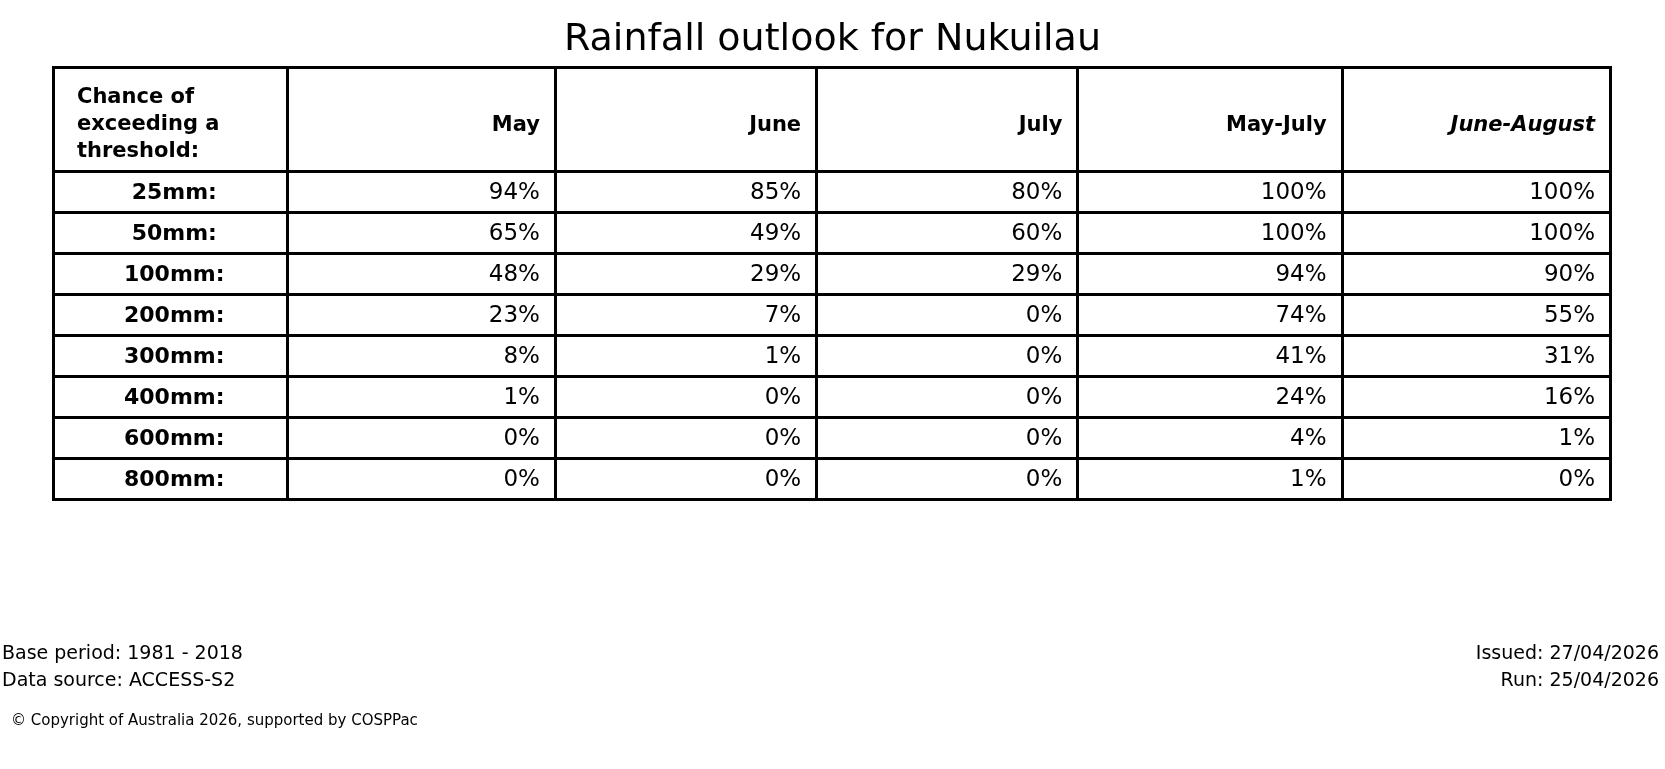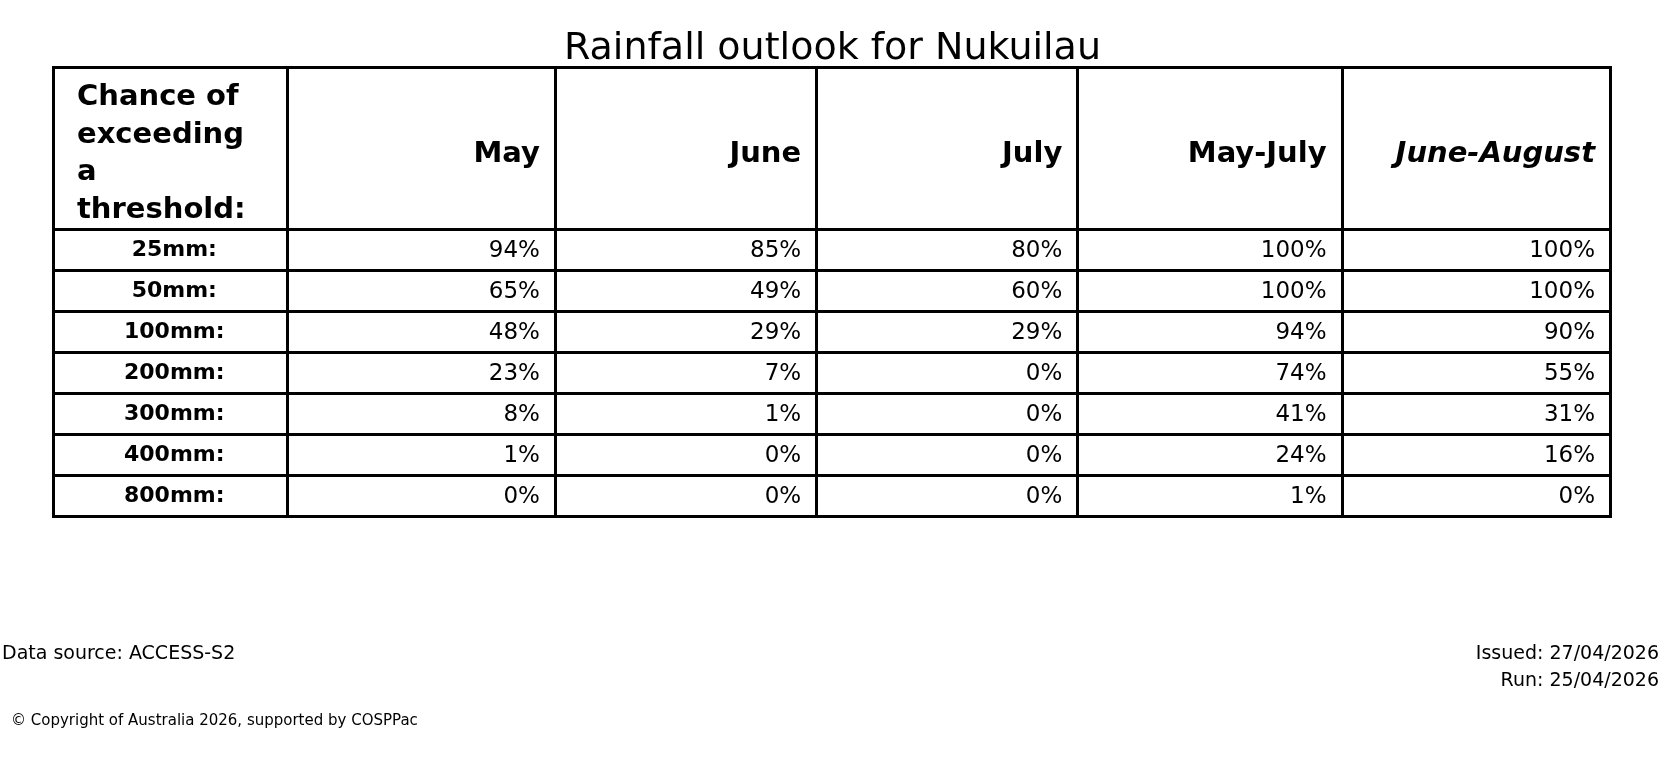--- a/index.html
+++ b/index.html
@@ -13,21 +13,21 @@
     font-family: "DejaVu Sans", sans-serif;
     color: #000000;
     position: relative;
     overflow: hidden;
   }
   #title {
     text-align: center;
     font-size: 38px;
     font-weight: normal;
     line-height: 1;
-    margin: 13px;
+    margin: 4px;
     padding-top: 14px;
     letter-spacing: 0px;
   }
   #table-wrap {
     position: absolute;
     left: 52px;
     top: 66px;
     width: 1560px;
   }
   table {
@@ -38,21 +38,21 @@
   }
   col.c0 { width: 228px; }
   col.c1 { width: 262px; }
   col.c2 { width: 255px; }
   col.c3 { width: 255px; }
   col.c4 { width: 258px; }
   col.c5 { width: 262px; }
 
   thead th {
     border: 3px solid #000;
-    font-size: 29px;
+    font-size: 21px;
     font-weight: bold;
     text-align: right;
     padding: 8px 14px 0 14px;
     vertical-align: middle;
     height: 104px;
     box-sizing: border-box;
   }
   thead th.first {
     text-align: left;
     line-height: 1.30;
@@ -174,33 +174,42 @@
       </tr>
       <tr>
         <td class="rowhead">400mm:</td>
         <td>1%</td>
         <td>0%</td>
         <td>0%</td>
         <td>24%</td>
         <td>16%</td>
       </tr>
       <tr>
+        <td class="rowhead">600mm:</td>
+        <td>0%</td>
+        <td>0%</td>
+        <td>0%</td>
+        <td>4%</td>
+        <td>1%</td>
+      </tr>
+      <tr>
         <td class="rowhead">800mm:</td>
         <td>0%</td>
         <td>0%</td>
         <td>0%</td>
         <td>1%</td>
         <td>0%</td>
       </tr>
     </tbody>
   </table>
 </div>
 
 <div class="footer">
   <div class="foot-left">
+    <div>Base period: 1981 - 2018</div>
     <div>Data source: ACCESS-S2</div>
   </div>
   <div class="foot-right">
     <div>Issued: 27/04/2026</div>
     <div>Run: 25/04/2026</div>
   </div>
   <div class="copyright">© Copyright of Australia 2026, supported by COSPPac</div>
 </div>
 
 </body></html>

